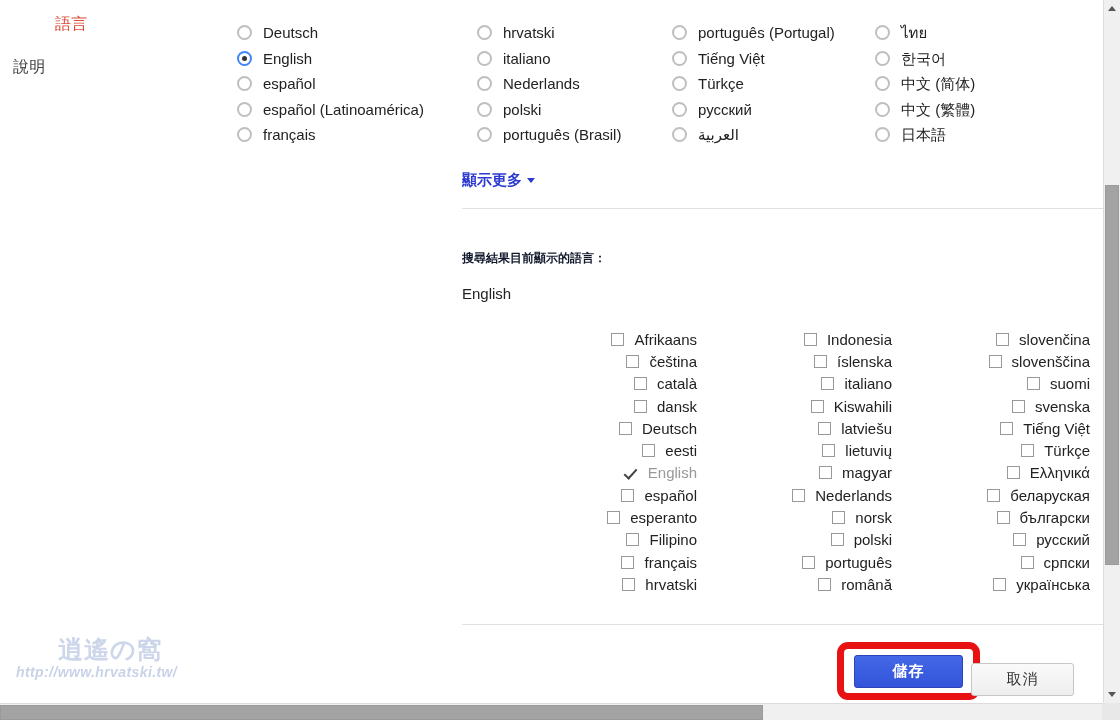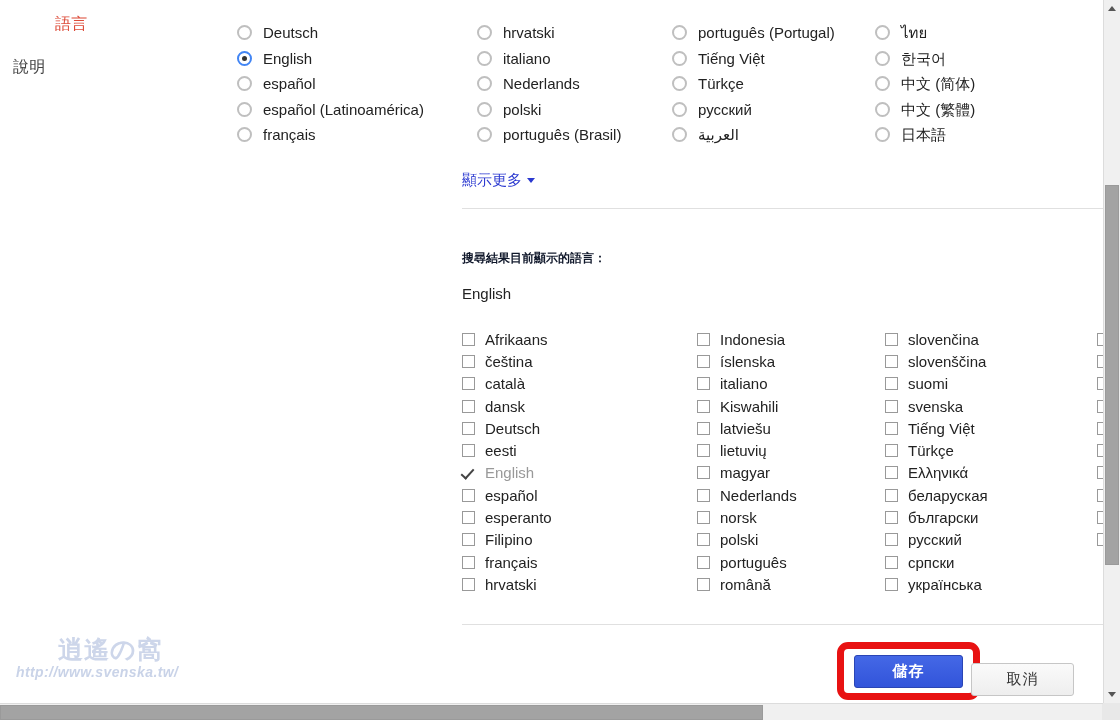--- a/index.html
+++ b/index.html
@@ -119,20 +119,21 @@
 
   
   #show-more {
     position: absolute;
     left: 237px; top: 171px;
     font-size: 15px;
     line-height: 18px;
     color: #2b39d0;
     white-space: nowrap;
     cursor: pointer;
+    font-weight: bold;
   }
   #show-more .caret {
     display: inline-block;
     margin-left: 5px;
     border-left: 4.5px solid transparent;
     border-right: 4.5px solid transparent;
     border-top: 5px solid #2b39d0;
     vertical-align: 2px;
   }
 
@@ -174,20 +175,21 @@
   .chk-col.k1 { left: 0px;   width: 235px; }
   .chk-col.k2 { left: 235px; width: 195px; }
   .chk-col.k3 { left: 423px; width: 205px; }
   .chk-col.k4 { left: 635px; width: 180px; }
 
   .chk-row {
     display: flex;
     align-items: center;
     height: 22.3px;
     white-space: nowrap;
+    justify-content: flex-end;
   }
   .checkbox {
     width: 13px; height: 13px;
     border: 1px solid #999999;
     background: #ffffff;
     flex: 0 0 auto;
     margin-right: 10px;
     position: relative;
   }
   .chk-row.locked .checkbox {
@@ -332,21 +334,21 @@
 <body>
 
 <div id="page">
 
   <div id="sidebar">
     <div class="side-item active">語言</div>
     <div class="side-item plain">說明</div>
 
     <div id="watermark">
       <div class="wm-logo">逍遙の窩</div>
-      <div class="wm-url">http://www.svenska.tw/</div>
+      <div class="wm-url">http://www.hrvatski.tw/</div>
     </div>
   </div>
 
   <div id="content">
 
     <div id="radio-grid">
       <div class="rad-col c1">
           <div class="rad-row">
             <span class="radio"></span>
             <span class="rad-label">Deutsch</span>

